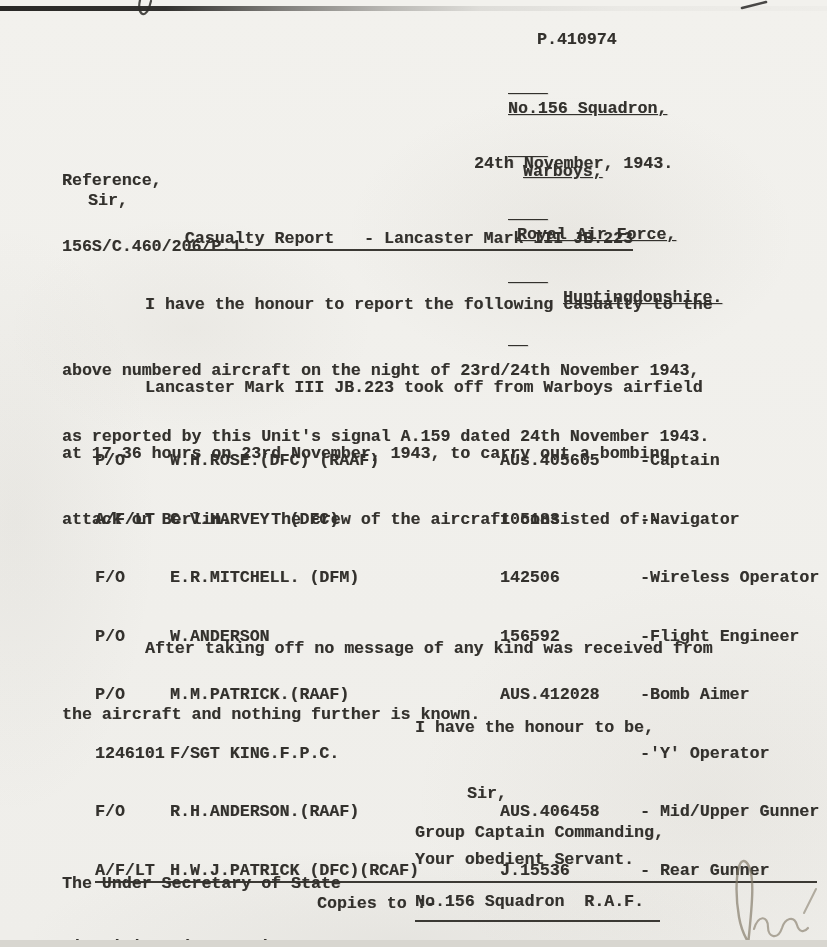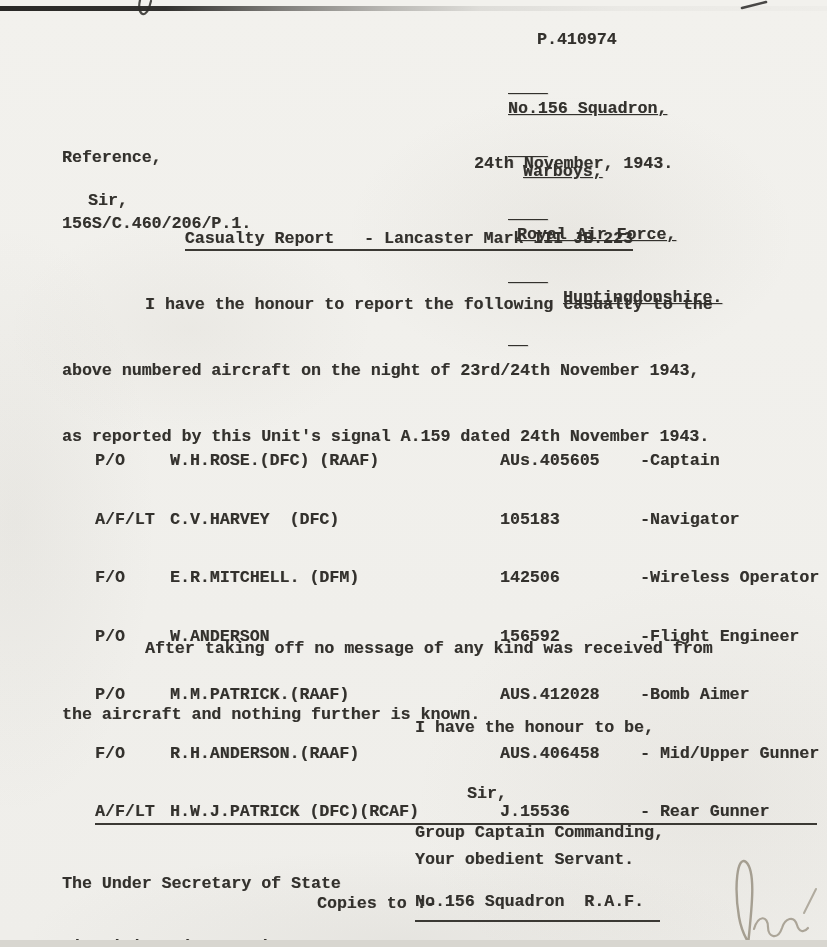--- a/index.html
+++ b/index.html
@@ -24,21 +24,21 @@
   }
   .abs { position: absolute; white-space: pre; }
   .line { white-space: pre; }
 
   
   .file-ref   { left: 537px; top: 30px; }
   .letterhead { left: 508px; top: 56px; line-height: 21px; text-decoration: underline; }
   .lh-1 { padding-left: 9px; }
   .lh-2 { padding-left: 15px; }
   .lh-3 { padding-left: 55px; }
-  .reference  { left: 62px; top: 103px; line-height: 22px; }
+  .reference  { left: 62px; top: 126px; line-height: 22px; }
   .date-line  { left: 474px; top: 154px; }
   .salutation { left: 88px; top: 191px; }
 
   .subject { left: 145px; top: 210px; }
   .subject .u {
     display: inline-block;
     border-bottom: 2px solid #3b3934;
     padding-bottom: 1px;
     text-align: center;
   }
@@ -127,20 +127,25 @@
   <div class="abs subject">
     <span class="u">Casualty Report   - Lancaster Mark III JB.223</span>
   </div>
 
   <div class="abs para para-1">
     <div class="line indent">I have the honour to report the following casualty to the</div>
     <div class="line">above numbered aircraft on the night of 23rd/24th November 1943,</div>
     <div class="line">as reported by this Unit's signal A.159 dated 24th November 1943.</div>
   </div>
 
+  <div class="abs para para-2">
+    <div class="line indent">Lancaster Mark III JB.223 took off from Warboys airfield</div>
+    <div class="line">at 17.36 hours on 23rd November, 1943, to carry out a bombing</div>
+    <div class="line">attack on Berlin.    The crew of the aircraft consisted of:-</div>
+  </div>
 
   <div class="abs crew">
     <div class="crew-row">
       <span>P/O</span>
       <span>W.H.ROSE.(DFC) (RAAF)</span>
       <span>AUs.405605</span>
       <span>-Captain</span>
     </div>
     <div class="crew-row">
       <span>A/F/LT</span>
@@ -158,20 +163,26 @@
       <span>P/O</span>
       <span>W.ANDERSON</span>
       <span>156592</span>
       <span>-Flight Engineer</span>
     </div>
     <div class="crew-row">
       <span>P/O</span>
       <span>M.M.PATRICK.(RAAF)</span>
       <span>AUS.412028</span>
       <span>-Bomb Aimer</span>
+    </div>
+    <div class="crew-row">
+      <span>1246101</span>
+      <span>F/SGT KING.F.P.C.</span>
+      <span></span>
+      <span>-'Y' Operator</span>
     </div>
     <div class="crew-row">
       <span>F/O</span>
       <span>R.H.ANDERSON.(RAAF)</span>
       <span>AUS.406458</span>
       <span>- Mid/Upper Gunner</span>
     </div>
     <div class="crew-row last">
       <span>A/F/LT</span>
       <span>H.W.J.PATRICK (DFC)(RCAF)</span>

